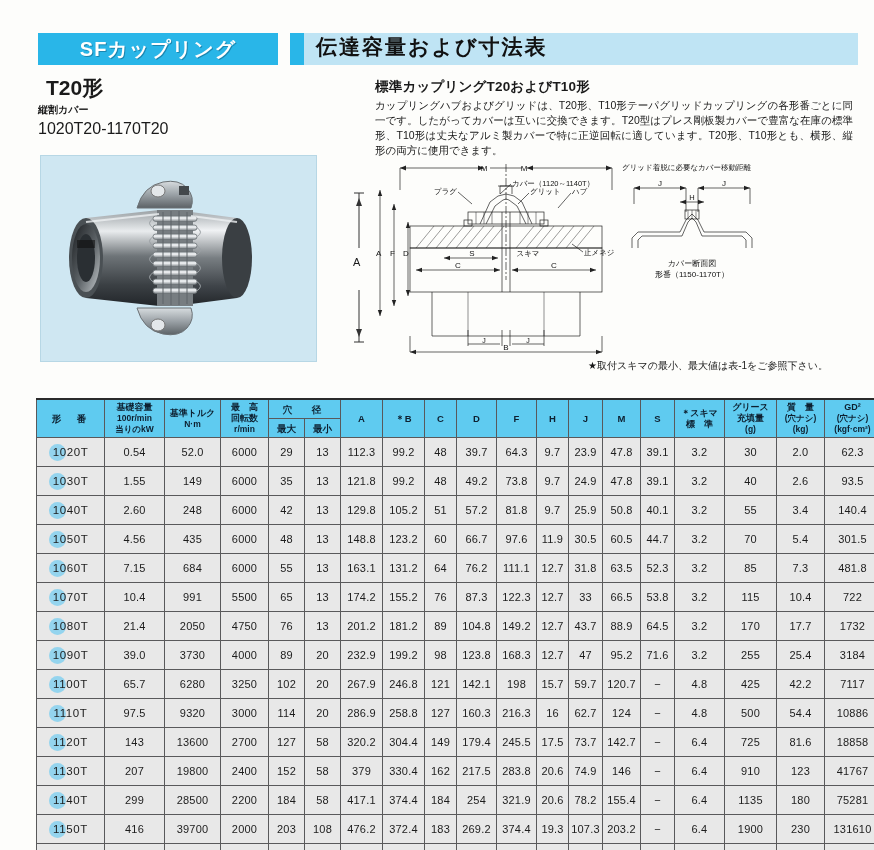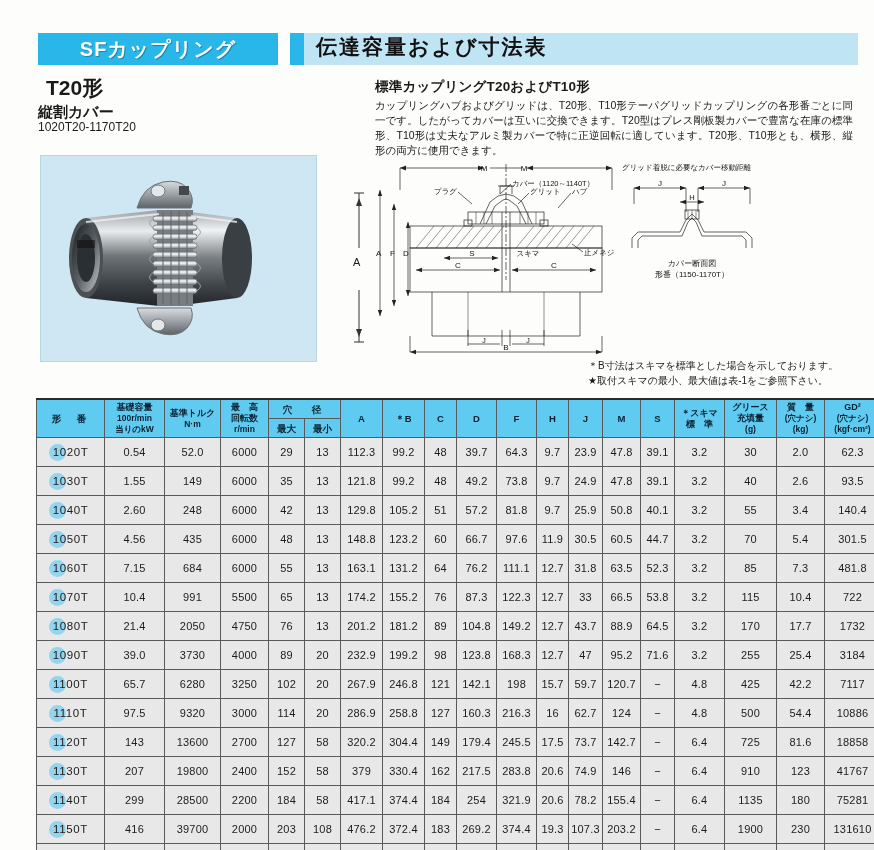--- a/index.html
+++ b/index.html
@@ -27,22 +27,22 @@
     position:absolute;left:252px;top:0;width:568px;height:32px;
     background:linear-gradient(to right,#29b6e8 0px,#29b6e8 14px,#bfe4f4 14px,#bfe4f4 100%);
     display:flex;
   }
   .hdr-bar span{
     margin-left:26px;font-size:21px;font-weight:bold;color:#111;letter-spacing:2px;
   }
 
   
   .t20{position:absolute;left:38px;top:74px;font-size:21px;font-weight:bold;letter-spacing:0px;margin-left:8px;}
-  .sub1{position:absolute;left:38px;top:103px;font-size:15px;font-weight:bold;text-align:center;}
-  .sub2{position:absolute;left:38px;top:120px;font-size:12px;}
+  .sub1{position:absolute;left:38px;top:103px;font-size:10px;font-weight:bold;text-align:center;}
+  .sub2{position:absolute;left:38px;top:120px;font-size:16px;}
 
   
   .rt-title{position:absolute;left:375px;top:78px;font-size:13.5px;font-weight:bold;letter-spacing:0.2px;}
   .rt-body{position:absolute;left:375px;top:98px;width:478px;font-size:10.5px;line-height:15px;text-align:justify;color:#171717;}
 
   
   .photo-wrap{position:absolute;left:40px;top:155px;width:275px;height:205px;background:#cfe7f2;border:1px solid #b7d7e5;overflow:hidden;}
   .photo-wrap svg{display:block;}
   .dimA{position:absolute;left:352px;top:190px;width:14px;height:155px;}
   .dimA .lbl{position:absolute;left:1px;top:66px;font-size:11px;}
@@ -368,21 +368,20 @@
           <line x1="64" y1="28" x2="64" y2="37"></line>
           <line x1="68" y1="28" x2="68" y2="37"></line>
         </g>
         <text x="64" y="84" fill="#111" stroke="none" font-size="8" text-anchor="middle">カバー断面図</text>
         <text x="64" y="95" fill="#111" stroke="none" font-size="8" text-anchor="middle">形番（1150-1170T）</text>
       </g>
     </svg>
   </div>
 
   <div class="notes">
-    <div>＊B寸法はスキマを標準とした場合を示しております。</div>
     <div>★取付スキマの最小、最大値は表-1をご参照下さい。</div>
   </div>
 
   <div class="tbl-wrap">
     <table class="spec">
       <colgroup>
         <col style="width:68px">
           <col style="width:60px">
           <col style="width:56px">
           <col style="width:48px">

